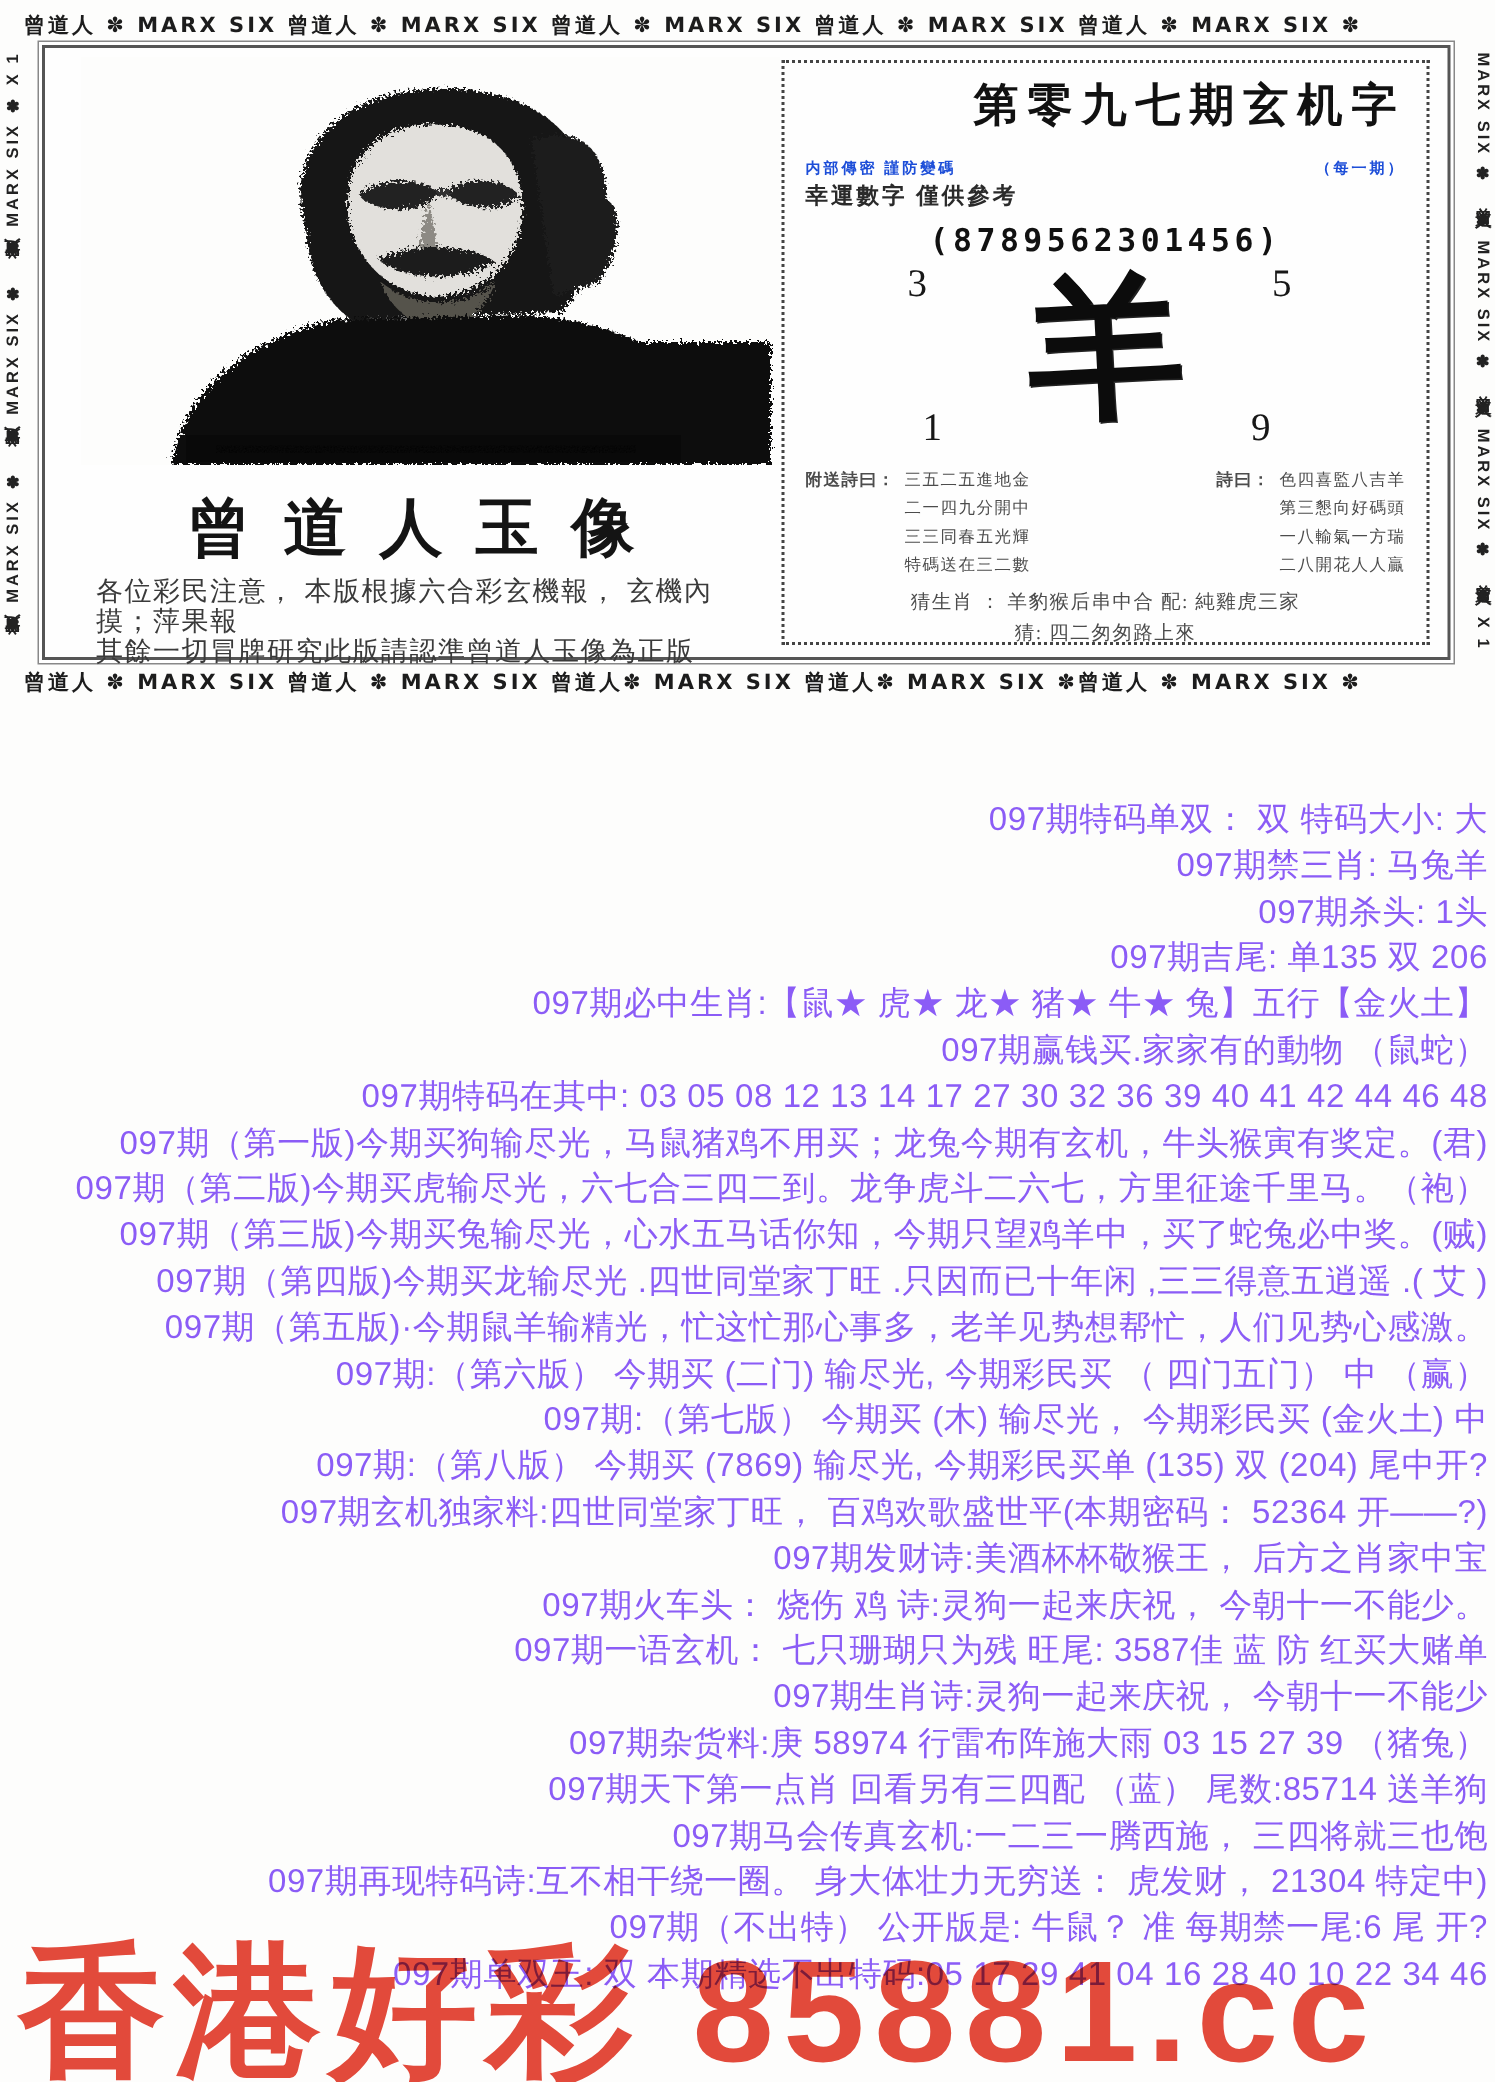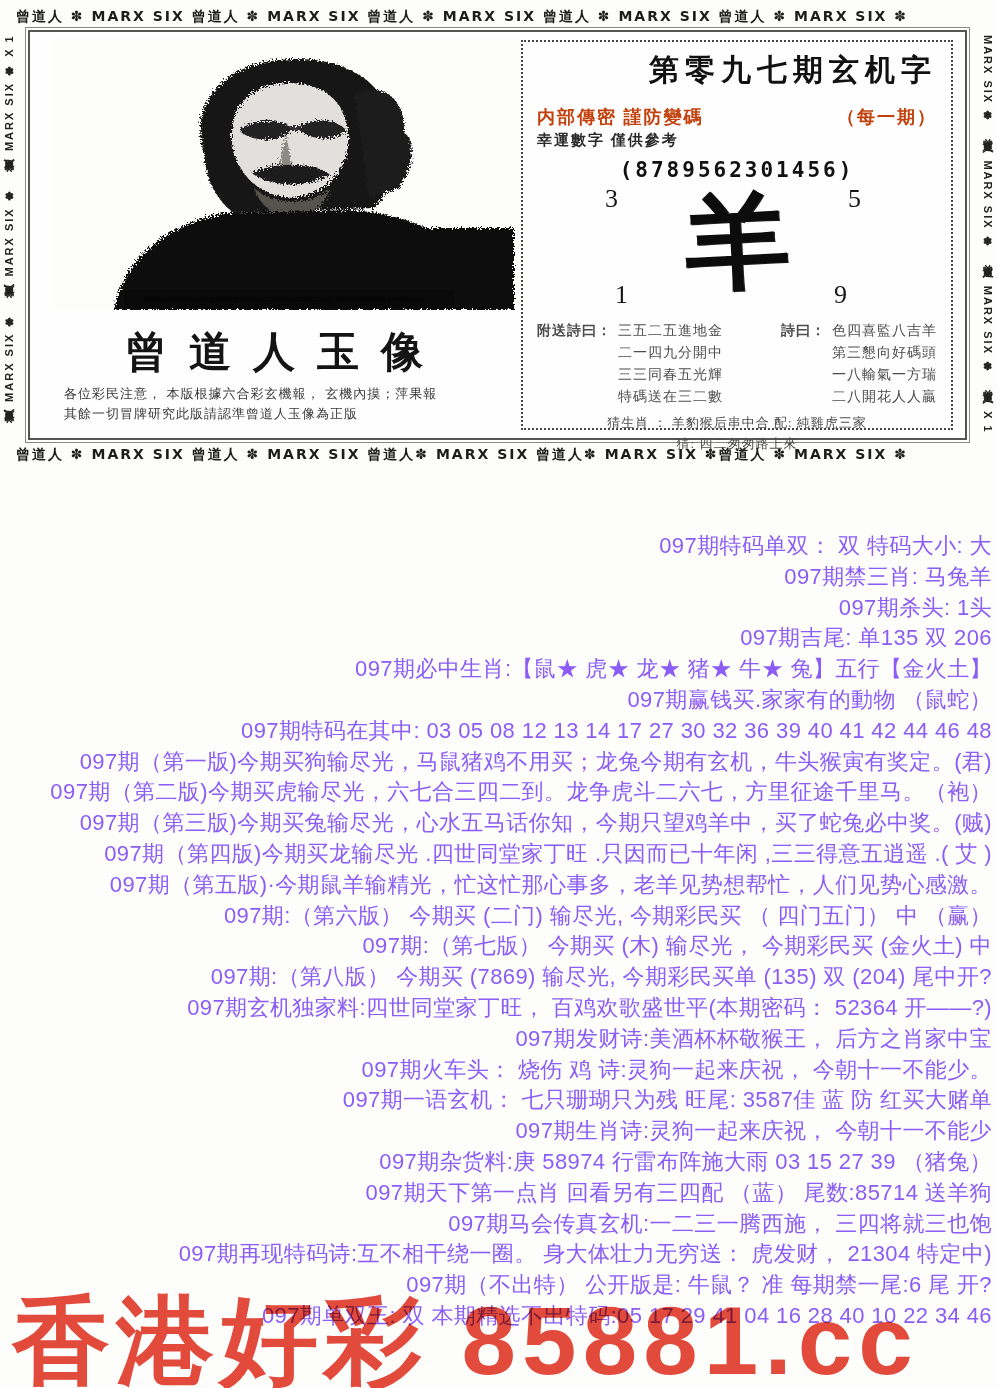--- a/index.html
+++ b/index.html
@@ -35,55 +35,55 @@
   }
   
   .portrait { position:absolute; left:24px; top:6px; width:466px; height:272px; }
   .caption {
     position:absolute; left:30px; top:292px; width:450px;
     text-align:center; font-family:"Liberation Serif", serif;
     font-size:42px; font-weight:bold; letter-spacing:22px; color:#141414;
   }
   .disclaimer {
     position:absolute; left:34px; top:352px; width:440px;
-    font-size:13px; line-height:20px; color:#3a3a3a;
+    font-size:18px; line-height:20px; color:#3a3a3a;
     filter:blur(0.4px); letter-spacing:1px;
   }
   
   .panel {
     position:absolute; right:12px; top:8px; width:432px; height:390px;
     border:2px dotted #444; padding:8px 14px 6px 14px;
     font-family:"Liberation Serif", serif;
   }
   .panel-title {
     text-align:right; font-size:30px; font-weight:bold;
     letter-spacing:6px; color:#111;
   }
   .panel-row1 { display:flex; justify-content:space-between; margin-top:14px;
-    font-size:18px; font-weight:bold; color:#c2410c; letter-spacing:2px;gap:42px; }
+    font-size:10px; font-weight:bold; color:#1d4ed8; letter-spacing:2px;gap:42px; }
   .panel-row2 { font-size:15px; font-weight:bold; color:#2a2a2a;
     letter-spacing:2px; margin-top:2px; filter:blur(0.3px); }
   .panel-number {
     text-align:center; font-size:21px; font-weight:bold; letter-spacing:3px;
     margin-top:8px; color:#111; font-family:"DejaVu Sans Mono", monospace;
   }
   .zodiac-box { position:relative; width:300px; height:128px; margin:2px auto 0 auto; }
   .zodiac-char {
     position:absolute; left:50%; top:46%; transform:translate(-50%,-50%) rotate(-3deg);
     font-size:104px; font-weight:bold; color:#0c0c0c;
     font-family:"Liberation Serif", serif; text-shadow:1px 1px 0 #222;
   }
   .corner { position:absolute; font-size:26px; color:#171717;
     font-family:"Liberation Serif", serif; }
   .corner.tl { left:18px; top:0; }
   .corner.tr { right:26px; top:0; }
   .corner.bl { left:28px; bottom:2px; }
   .corner.br { right:40px; bottom:2px; }
   .poems { display:flex; justify-content:space-between; margin-top:10px;
-    font-size:14px; color:#4c4c4c; filter:blur(0.45px); letter-spacing:1px; }
+    font-size:11px; color:#4c4c4c; filter:blur(0.45px); letter-spacing:1px; }
   .poem-col { display:flex; gap:6px; }
   .poem-label { font-weight:bold; white-space:nowrap; }
   .poem-lines div { margin-bottom:4px; white-space:nowrap; }
   .hints { margin-top:4px; text-align:center; font-size:13px; color:#4c4c4c;
     filter:blur(0.45px); letter-spacing:1px; }
   .hints div { margin-bottom:3px; }
   
   .body-text { position:absolute; left:8px; top:531px; width:984px; }
   .line {
     font-size:22px; line-height:30.8px; white-space:nowrap;

